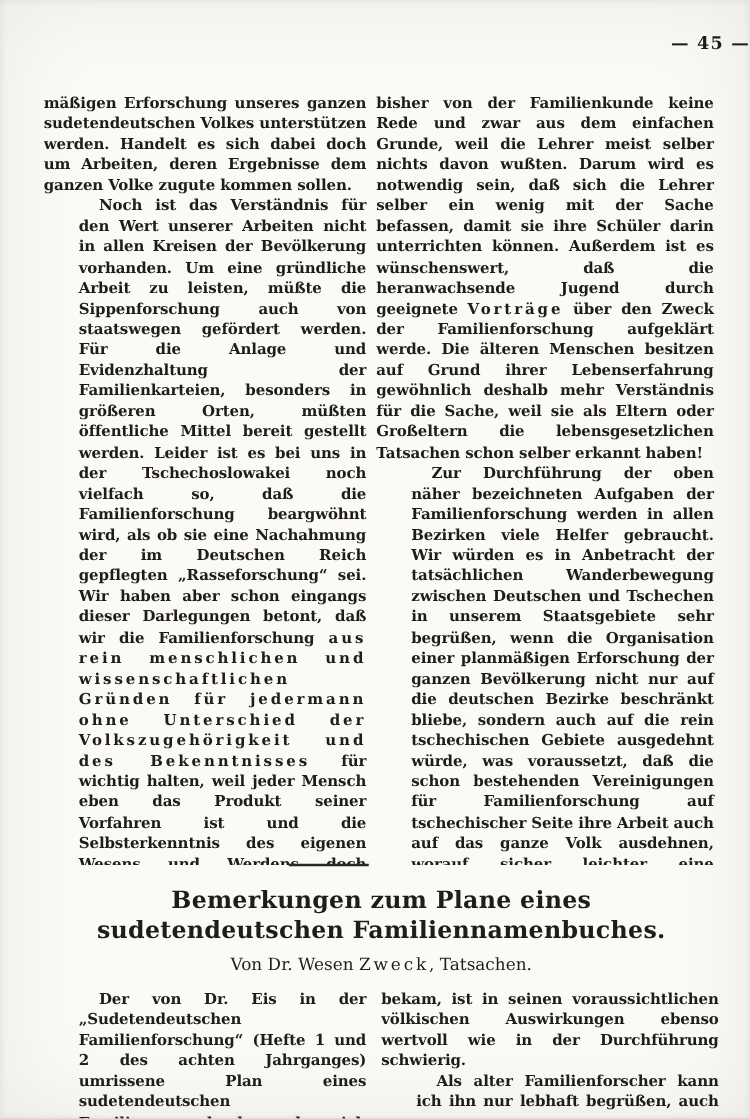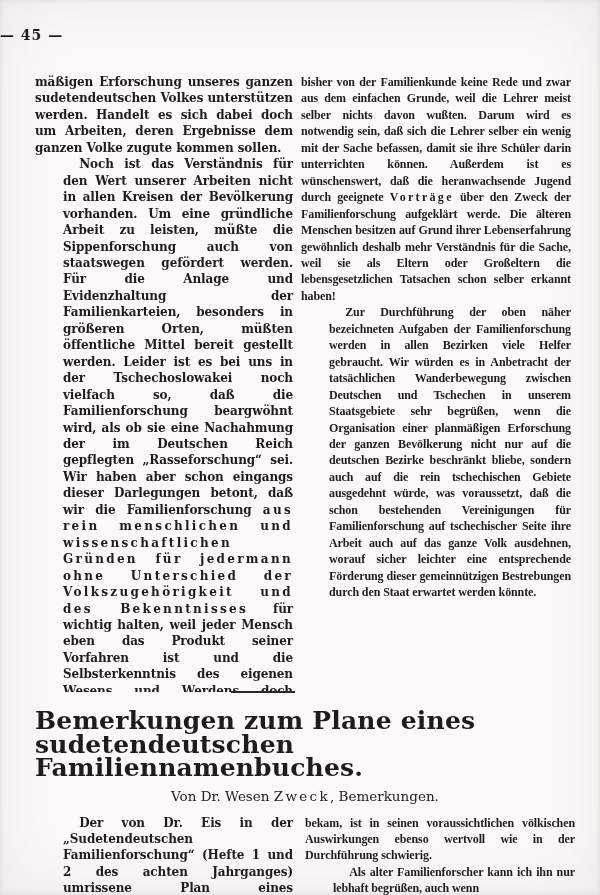--- a/index.html
+++ b/index.html
@@ -8,50 +8,50 @@
     width:600px;height:895px;
     margin:0 auto;
     background:#fbfaf7;
     box-shadow:inset 0 0 70px rgba(90,85,75,.10), inset 0 0 6px rgba(90,85,75,.12);
     overflow:hidden;
     color:#1f1d1b;
     font-family:"DejaVu Serif","Liberation Serif",serif;
   }
   .pagenum{
     position:absolute;top:27px;left:0;width:100%;
-    text-align:left;
+    text-align:right;
     font-size:14px;font-weight:700;letter-spacing:1px;
   }
   .cols{
     position:absolute;top:74px;left:35px;width:540px;height:618px;
     display:flex;gap:8px;overflow:hidden;
   }
   .col{flex:0 0 auto;}
   .col.left{width:258px;}
-  .col.right{width:270px;font-family:Liberation Serif, serif;}
+  .col.right{width:270px;}
   .col p, .a2cols p{
     margin:0;
     font-size:12px;line-height:16.45px;font-weight:700;
     text-align:justify;
     hyphens:auto;-webkit-hyphens:auto;
     letter-spacing:-0.1px;
   }
   p.indent{text-indent:1.35em;margin-left:28px;}
   .sperr{letter-spacing:2.3px;}
   .divider{
     position:absolute;top:691px;left:231px;
     width:64px;height:2px;background:#2a2825;
   }
   .article2{
     position:absolute;top:709px;left:35px;width:540px;height:186px;
     overflow:hidden;
   }
   .a2title{
-    margin:0;
-    font-size:25px;line-height:23.5px;font-weight:700;
+    margin:0;text-align:center;
+    font-size:19px;line-height:23.5px;font-weight:700;
     letter-spacing:0.2px;
   }
   .a2byline{
     margin:8px 0 0 0;text-align:center;
     font-size:13.5px;font-weight:400;
   }
   .a2cols{
     margin-top:11px;
     display:flex;gap:12px;
   }
@@ -72,21 +72,21 @@
     <div class="col right">
       <p><span>bisher von der Familienkunde keine Rede und zwar aus dem einfachen Grunde, weil die Lehrer meist selber nichts davon wußten. Darum wird es notwendig sein, daß sich die Lehrer selber ein wenig mit der Sache befassen, damit sie ihre Schüler darin unterrichten können. Außerdem ist es wünschenswert, daß die heranwachsende Jugend durch geeignete </span><span class="sperr">Vorträge</span><span> über den Zweck der Familienforschung aufgeklärt werde. Die älteren Menschen besitzen auf Grund ihrer Lebenserfahrung gewöhnlich deshalb mehr Verständnis für die Sache, weil sie als Eltern oder Großeltern die lebensgesetzlichen Tatsachen schon selber erkannt haben!</span></p>
       <p class="indent"><span>Zur Durchführung der oben näher bezeichneten Aufgaben der Familienforschung werden in allen Bezirken viele Helfer gebraucht. Wir würden es in Anbetracht der tatsächlichen Wanderbewegung zwischen Deutschen und Tschechen in unserem Staatsgebiete sehr begrüßen, wenn die Organisation einer planmäßigen Erforschung der ganzen Bevölkerung nicht nur auf die deutschen Bezirke beschränkt bliebe, sondern auch auf die rein tschechischen Gebiete ausgedehnt würde, was voraussetzt, daß die schon bestehenden Vereinigungen für Familienforschung auf tschechischer Seite ihre Arbeit auch auf das ganze Volk ausdehnen, worauf sicher leichter eine entsprechende Förderung dieser gemeinnützigen Bestrebungen durch den Staat erwartet werden könnte.</span></p>
     </div>
   </div>
 
   <div class="divider"></div>
 
   <div class="article2">
     <h2 class="a2title">Bemerkungen zum Plane eines sudetendeutschen Familiennamenbuches.</h2>
-    <p class="a2byline"><span>Von Dr. Wesen </span><span class="sperr">Zweck</span><span>, Bemerkungen.</span></p>
+    <p class="a2byline"><span>Von Dr. Wesen </span><span class="sperr">Zweck</span><span>, Tatsachen.</span></p>
     <div class="a2cols">
       <div class="col left">
         <p class="indent"><span>Der von Dr. Eis in der „Sudetendeutschen Familienforschung“ (Hefte 1 und 2 des achten Jahrganges) umrissene Plan eines sudetendeutschen Familiennamenbuches, den ich erst jetzt zu Gesicht</span></p>
       </div>
       <div class="col right">
         <p><span>bekam, ist in seinen voraussichtlichen völkischen Auswirkungen ebenso wertvoll wie in der Durchführung schwierig.</span></p>
         <p class="indent"><span>Als alter Familienforscher kann ich ihn nur lebhaft begrüßen, auch wenn</span></p>
       </div>
     </div>
   </div>

